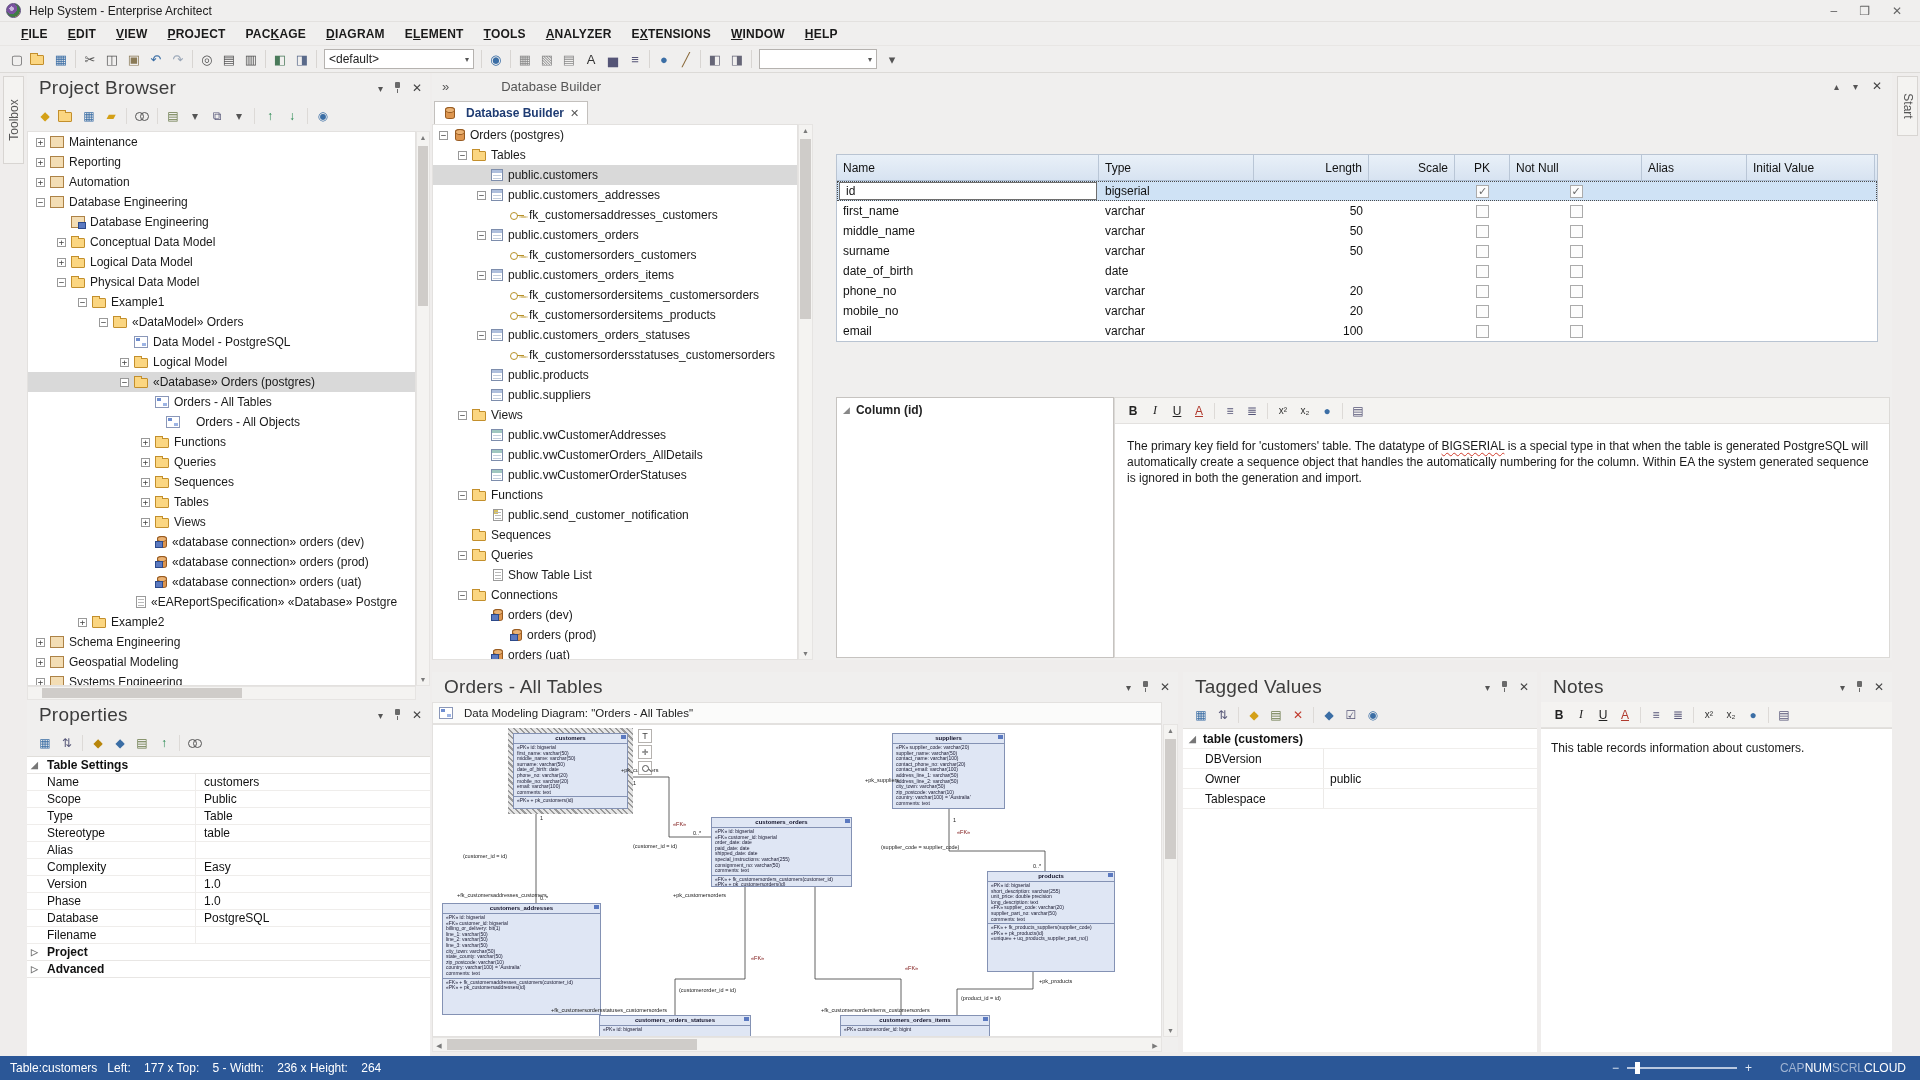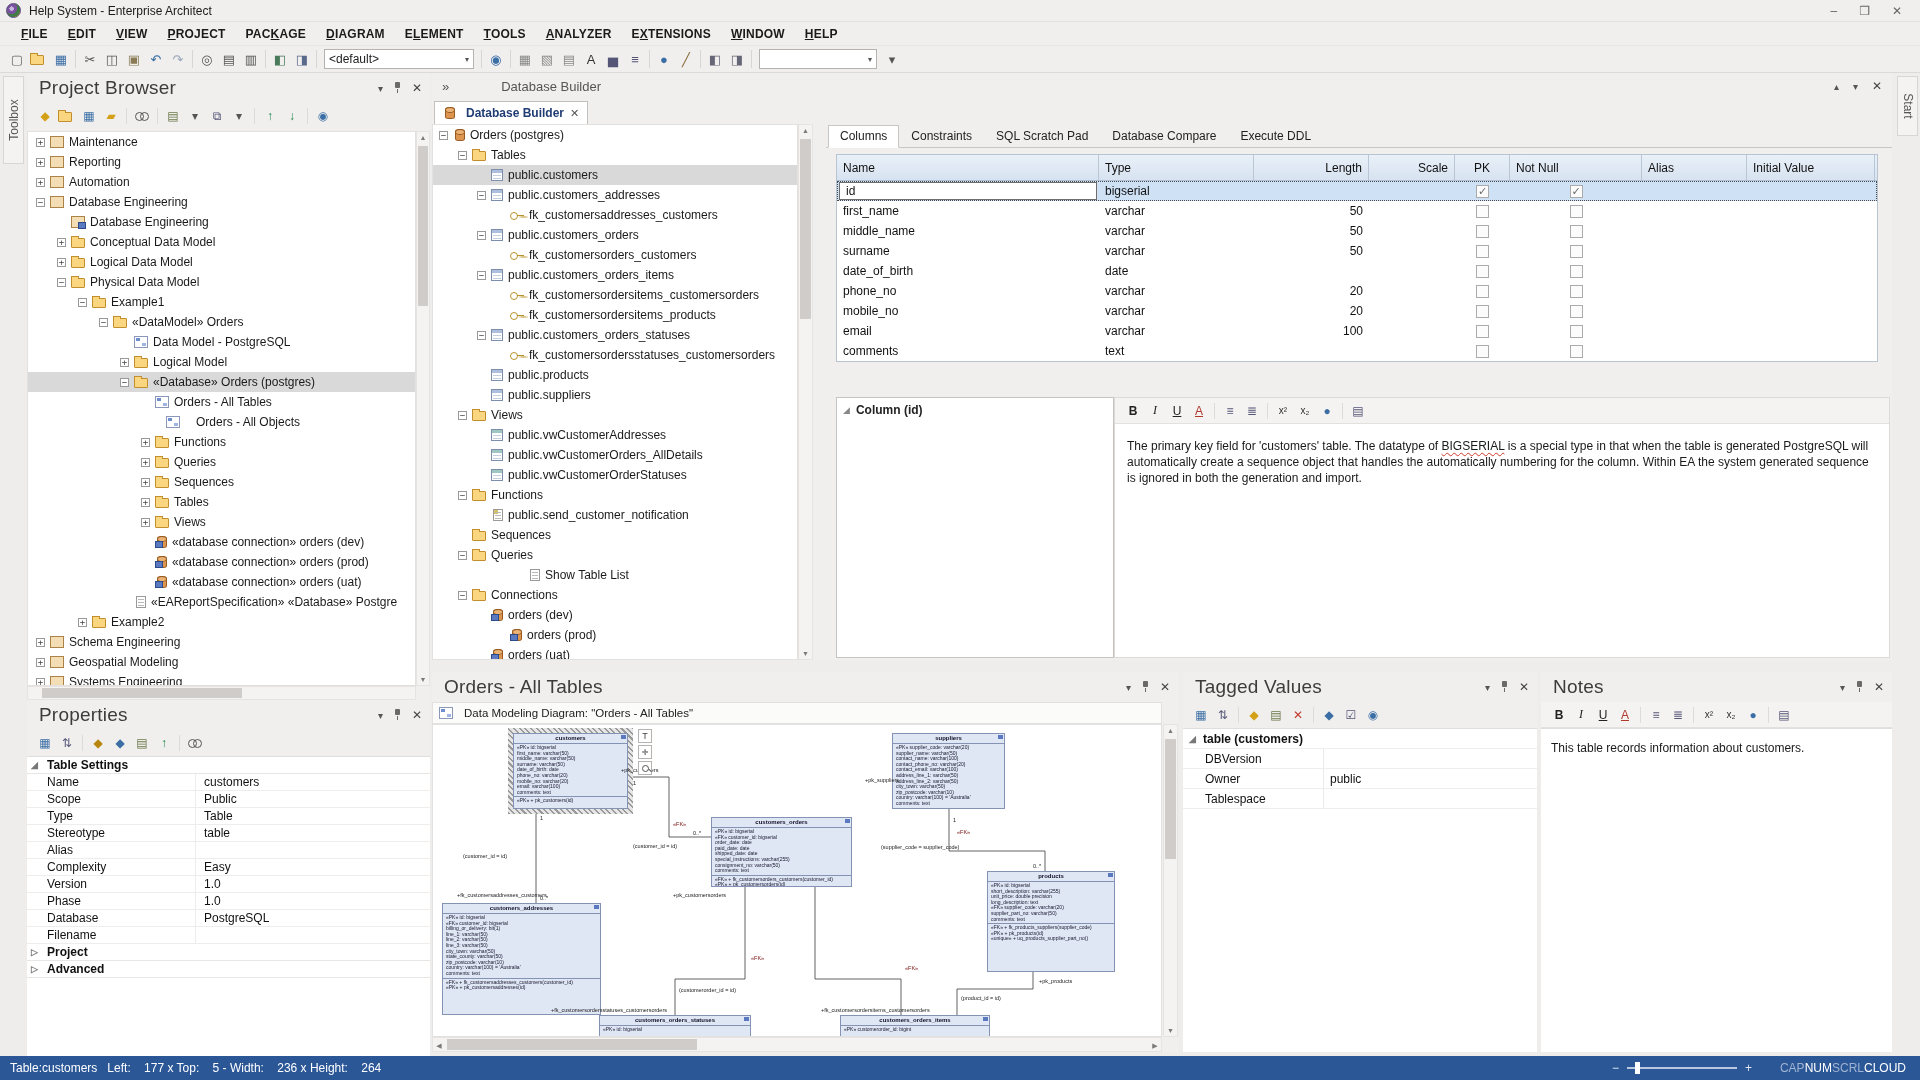--- a/index.html
+++ b/index.html
@@ -683,21 +683,21 @@
       <div class="trow" style="padding-left: 25px;">
         <span class="xspace"></span>
         <span class="ic ic-folder"></span>
         <span>Sequences</span>
       </div>
       <div class="trow" style="padding-left: 25px;">
         <span class="xbox">−</span>
         <span class="ic ic-folder"></span>
         <span>Queries</span>
       </div>
-      <div class="trow" style="padding-left: 44px; margin-left: 37px;">
+      <div class="trow" style="padding-left: 44px;">
         <span class="xspace"></span>
         <span class="ic ic-query"></span>
         <span>Show Table List</span>
       </div>
       <div class="trow" style="padding-left: 25px;">
         <span class="xbox">−</span>
         <span class="ic ic-folder"></span>
         <span>Connections</span>
       </div>
       <div class="trow" style="padding-left: 44px;">
@@ -716,27 +716,20 @@
         <span>orders (uat)</span>
       </div>
     </div>
   <div id="db-vscroll">
     <span class="sb-arrow" style="top:2px">▲</span>
     <div class="thumb-v" style="top:14px;height:180px"></div>
     <span class="sb-arrow" style="bottom:2px">▼</span>
   </div>
 
   <div id="cols-area">
-    <div class="cols-tabs" id="cols-tabs">
-        <div class="ctab active">Columns</div>
-        <div class="ctab">Constraints</div>
-        <div class="ctab">SQL Scratch Pad</div>
-        <div class="ctab">Database Compare</div>
-        <div class="ctab">Execute DDL</div>
-      </div>
     <div id="grid">
         <div class="g-head">
           <div class="g-hc" style="width: 262px;">
             <span>Name</span>
           </div>
           <div class="g-hc" style="width: 155px;">
             <span>Type</span>
           </div>
           <div class="g-hc" style="width: 115px; justify-content: flex-end;">
             <span>Length</span>
@@ -941,46 +934,20 @@
         </div>
         <div class="g-row">
           <div class="g-c " style="width: 262px;">
             <span>email</span>
           </div>
           <div class="g-c " style="width: 155px;">
             <span>varchar</span>
           </div>
           <div class="g-c num" style="width: 115px;">
             <span>100</span>
-          </div>
-          <div class="g-c num" style="width: 86px;">
-            <span></span>
-          </div>
-          <div class="g-c  ctr" style="width: 55px;">
-            <span class="cb"></span>
-          </div>
-          <div class="g-c  ctr" style="width: 132px;">
-            <span class="cb"></span>
-          </div>
-          <div class="g-c " style="width: 105px;">
-            <span></span>
-          </div>
-          <div class="g-c " style="width: 128px;">
-            <span></span>
-          </div>
-        </div>
-        <div class="g-row">
-          <div class="g-c " style="width: 262px;">
-            <span>comments</span>
-          </div>
-          <div class="g-c " style="width: 155px;">
-            <span>text</span>
-          </div>
-          <div class="g-c num" style="width: 115px;">
-            <span></span>
           </div>
           <div class="g-c num" style="width: 86px;">
             <span></span>
           </div>
           <div class="g-c  ctr" style="width: 55px;">
             <span class="cb"></span>
           </div>
           <div class="g-c  ctr" style="width: 132px;">
             <span class="cb"></span>
           </div>

